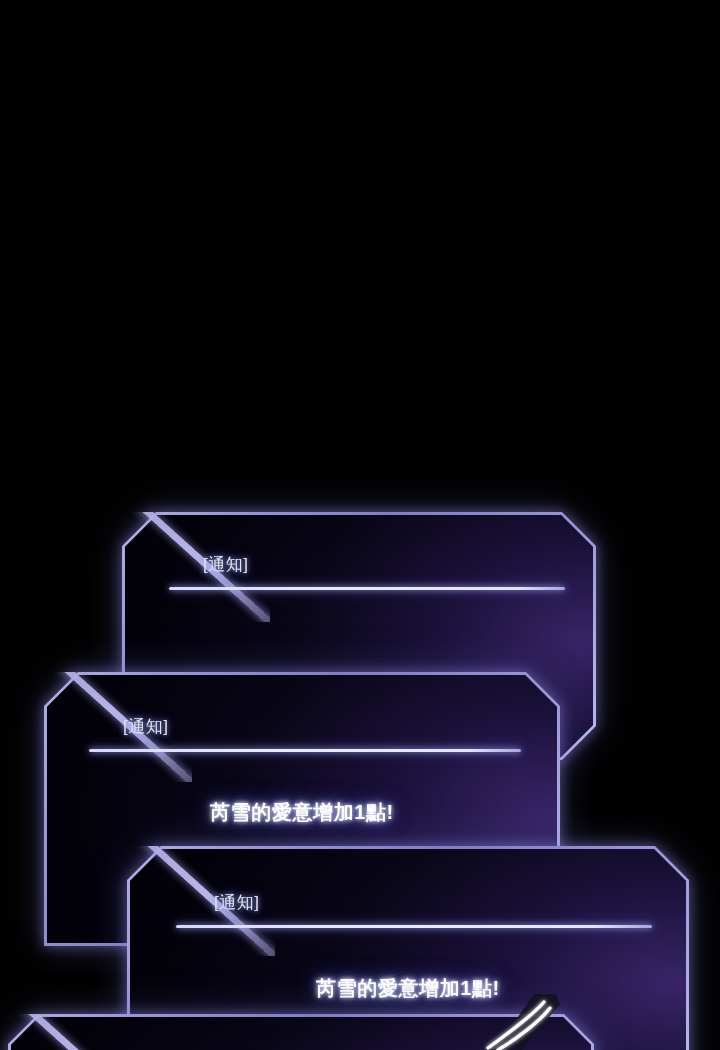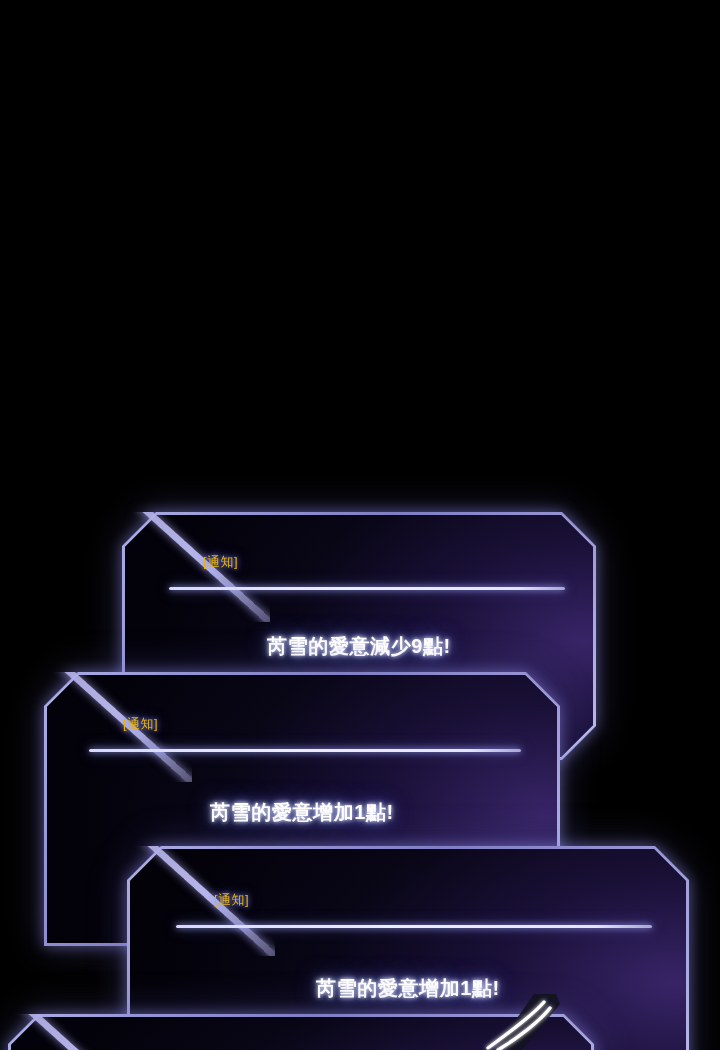--- a/index.html
+++ b/index.html
@@ -101,22 +101,22 @@
 
   
   .panel .body {
     position:absolute;
     inset:3px;
     display:block;
   }
 
   .panel .hdr {
     position:absolute;
-    color:#eab308;
-    font-size:13px;
+    color:#e5e5e5;
+    font-size:17px;
     letter-spacing:.5px;
     text-shadow:0 0 5px rgba(150,160,255,.95), 0 0 13px rgba(110,120,235,.7);
     white-space:nowrap;
   }
 
   .panel .rule {
     position:absolute;
     height:3px;
     background:linear-gradient(90deg,
       rgba(215,215,250,1) 0%,
@@ -177,21 +177,20 @@
 
 <div id="stage">
 
   <div class="panel" id="panel-1">
     <div class="frame"></div>
     <div class="inner"></div>
     <div class="diag"></div>
     <div class="body">
       <div class="hdr">[通知]</div>
       <div class="rule"></div>
-      <div class="msg">芮雪的愛意減少9點!</div>
     </div>
   </div>
 
   <div class="panel" id="panel-2">
     <div class="frame"></div>
     <div class="inner"></div>
     <div class="diag"></div>
     <div class="body">
       <div class="hdr">[通知]</div>
       <div class="rule"></div>

